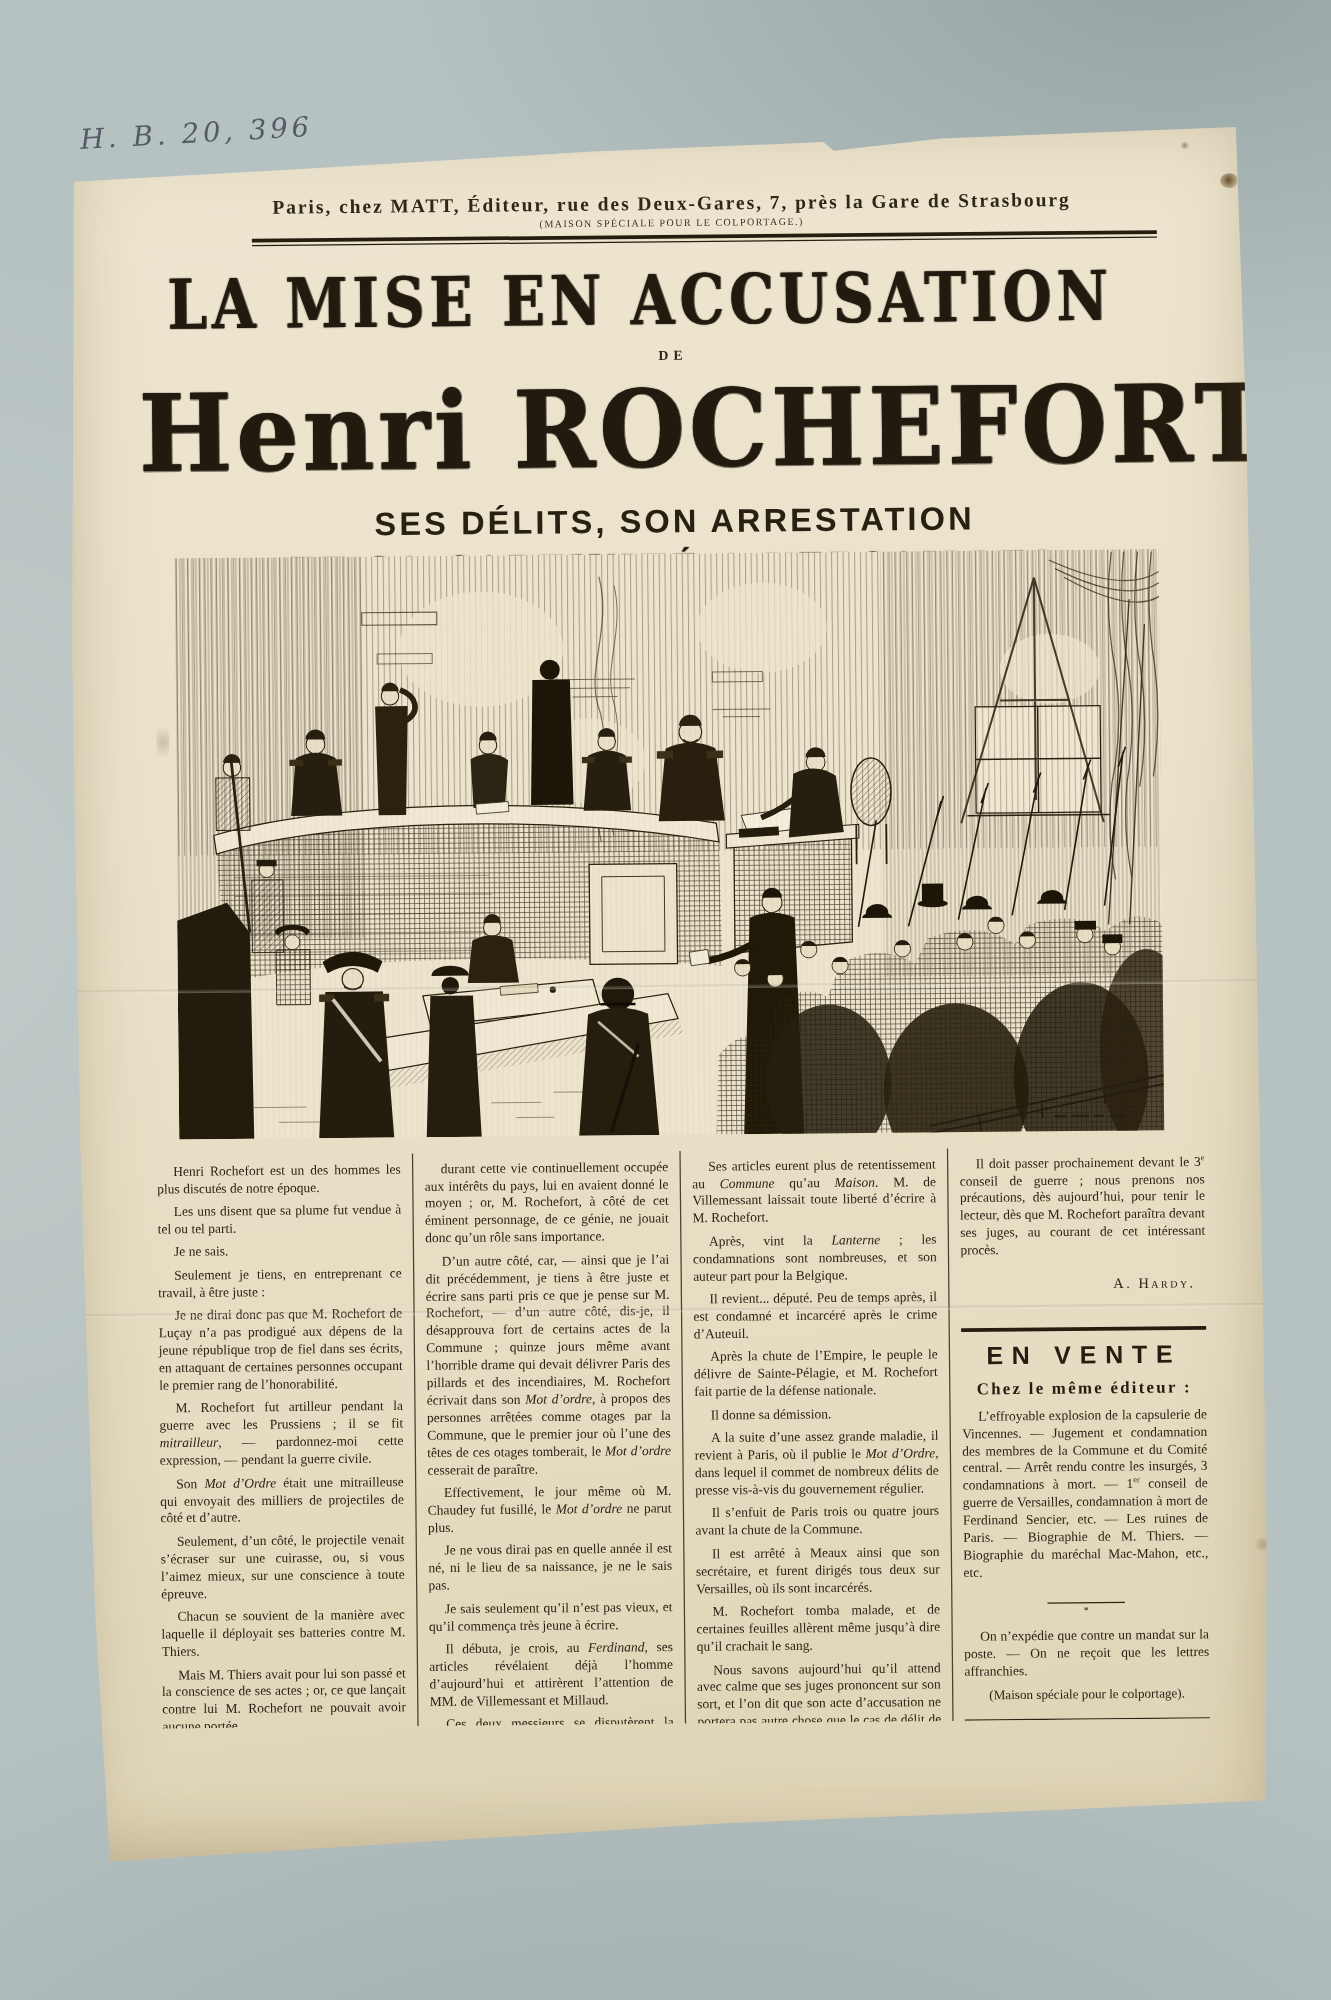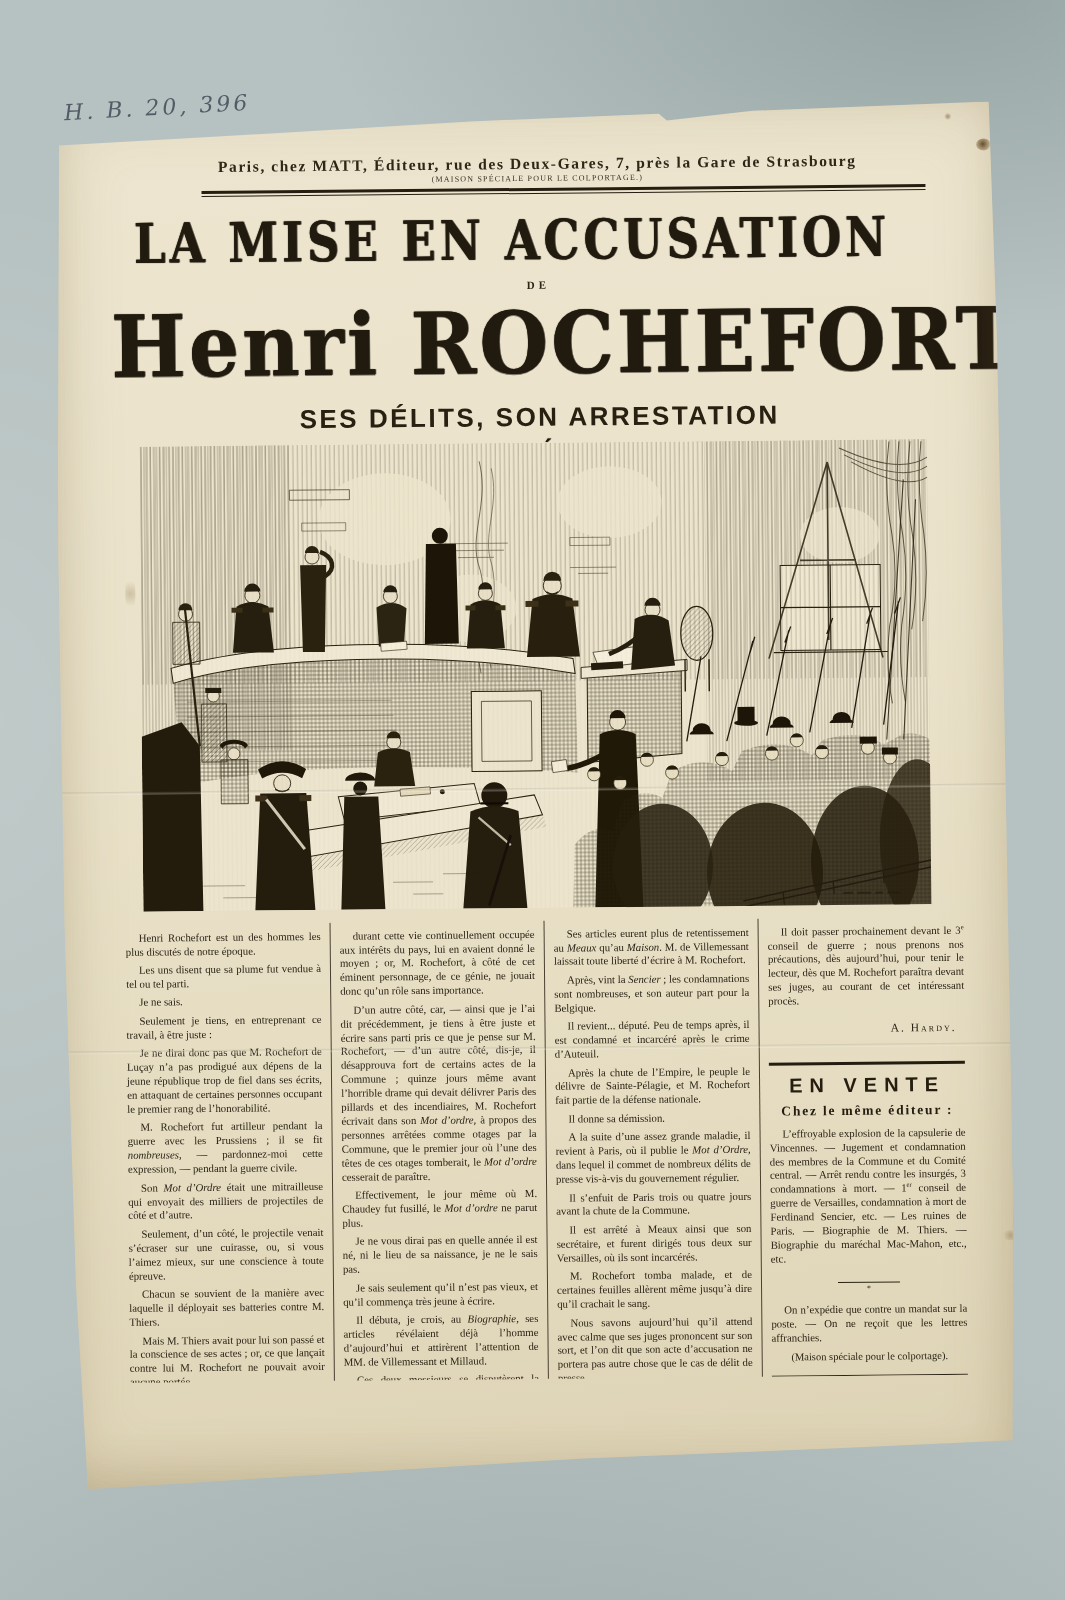--- a/index.html
+++ b/index.html
@@ -347,38 +347,38 @@
       <rect x="0" y="0" width="788" height="465" fill="url(#pvl)" opacity="0.12"></rect>
     </svg>
 
     <div class="columns">
       <div class="col">
           <p>Henri Rochefort est un des hommes les plus discutés de notre époque.</p>
           <p>Les uns disent que sa plume fut vendue à tel ou tel parti.</p>
           <p>Je ne sais.</p>
           <p>Seulement je tiens, en entreprenant ce travail, à être juste :</p>
           <p>Je ne dirai donc pas que M. Rochefort de Luçay n’a pas prodigué aux dépens de la jeune république trop de fiel dans ses écrits, en attaquant de certaines personnes occupant le premier rang de l’honorabilité.</p>
-          <p>M. Rochefort fut artilleur pendant la guerre avec les Prussiens ; il se fit <i>nombreuses</i>, — pardonnez-moi cette expression, — pendant la guerre civile.</p>
+          <p>M. Rochefort fut artilleur pendant la guerre avec les Prussiens ; il se fit <i>mitrailleur</i>, — pardonnez-moi cette expression, — pendant la guerre civile.</p>
           <p>Son <i>Mot d’Ordre</i> était une mitrailleuse qui envoyait des milliers de projectiles de côté et d’autre.</p>
           <p>Seulement, d’un côté, le projectile venait s’écraser sur une cuirasse, ou, si vous l’aimez mieux, sur une conscience à toute épreuve.</p>
           <p>Chacun se souvient de la manière avec laquelle il déployait ses batteries contre M. Thiers.</p>
           <p>Mais M. Thiers avait pour lui son passé et la conscience de ses actes ; or, ce que lançait contre lui M. Rochefort ne pouvait avoir aucune portée.</p>
         </div>
       <div class="col">
           <p>durant cette vie continuellement occupée aux intérêts du pays, lui en avaient donné le moyen ; or, M. Rochefort, à côté de cet éminent personnage, de ce génie, ne jouait donc qu’un rôle sans importance.</p>
           <p>D’un autre côté, car, — ainsi que je l’ai dit précédemment, je tiens à être juste et écrire sans parti pris ce que je pense sur M. Rochefort, — d’un autre côté, dis-je, il désapprouva fort de certains actes de la Commune ; quinze jours même avant l’horrible drame qui devait délivrer Paris des pillards et des incendiaires, M. Rochefort écrivait dans son <i>Mot d’ordre</i>, à propos des personnes arrêtées comme otages par la Commune, que le premier jour où l’une des têtes de ces otages tomberait, le <i>Mot d’ordre</i> cesserait de paraître.</p>
           <p>Effectivement, le jour même où M. Chaudey fut fusillé, le <i>Mot d’ordre</i> ne parut plus.</p>
           <p>Je ne vous dirai pas en quelle année il est né, ni le lieu de sa naissance, je ne le sais pas.</p>
           <p>Je sais seulement qu’il n’est pas vieux, et qu’il commença très jeune à écrire.</p>
-          <p>Il débuta, je crois, au <i>Biographie</i>, ses articles révélaient déjà l’homme d’aujourd’hui et attirèrent l’attention de MM. de Villemessant et Millaud.</p>
+          <p>Il débuta, je crois, au <i>Ferdinand</i>, ses articles révélaient déjà l’homme d’aujourd’hui et attirèrent l’attention de MM. de Villemessant et Millaud.</p>
           <p>Ces deux messieurs se disputèrent la nouvelle étoile, et l’on parlait alors de ponts d’or offerts au jeune écrivain pour le faire passer du  au .</p>
         </div>
       <div class="col">
-          <p>Ses articles eurent plus de retentissement au <i>Meaux</i> qu’au <i>Maison</i>. M. de Villemessant laissait toute liberté d’écrire à M. Rochefort.</p>
-          <p>Après, vint la <i>Sencier</i> ; les condamnations sont nombreuses, et son auteur part pour la Belgique.</p>
+          <p>Ses articles eurent plus de retentissement au <i>Commune</i> qu’au <i>Maison</i>. M. de Villemessant laissait toute liberté d’écrire à M. Rochefort.</p>
+          <p>Après, vint la <i>Lanterne</i> ; les condamnations sont nombreuses, et son auteur part pour la Belgique.</p>
           <p>Il revient... député. Peu de temps après, il est condamné et incarcéré après le crime d’Auteuil.</p>
           <p>Après la chute de l’Empire, le peuple le délivre de Sainte-Pélagie, et M. Rochefort fait partie de la défense nationale.</p>
           <p>Il donne sa démission.</p>
           <p>A la suite d’une assez grande maladie, il revient à Paris, où il publie le <i>Mot d’Ordre</i>, dans lequel il commet de nombreux délits de presse vis-à-vis du gouvernement régulier.</p>
           <p>Il s’enfuit de Paris trois ou quatre jours avant la chute de la Commune.</p>
           <p>Il est arrêté à Meaux ainsi que son secrétaire, et furent dirigés tous deux sur Versailles, où ils sont incarcérés.</p>
           <p>M. Rochefort tomba malade, et de certaines feuilles allèrent même jusqu’à dire qu’il crachait le sang.</p>
           <p>Nous savons aujourd’hui qu’il attend avec calme que ses juges prononcent sur son sort, et l’on dit que son acte d’accusation ne portera pas autre chose que le cas de délit de presse.</p>
         </div>
       <div class="col">

